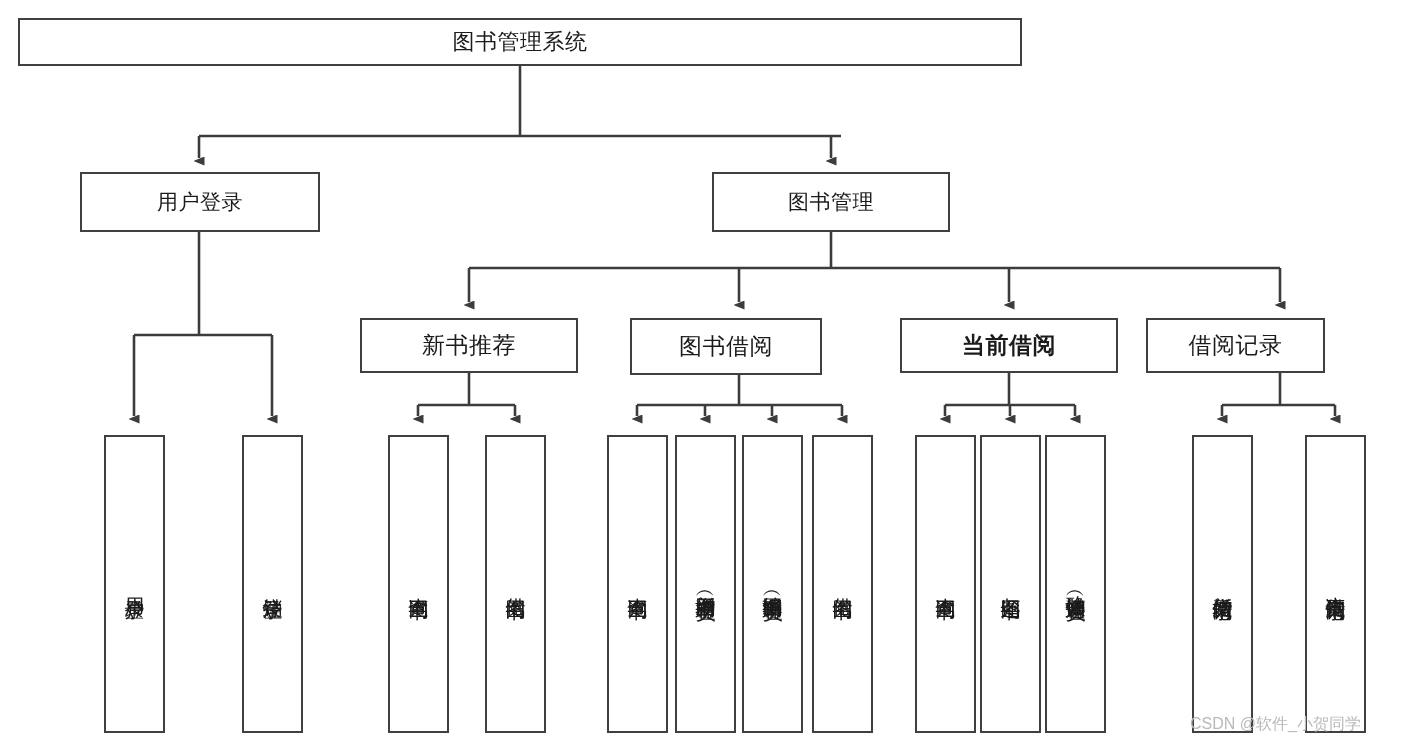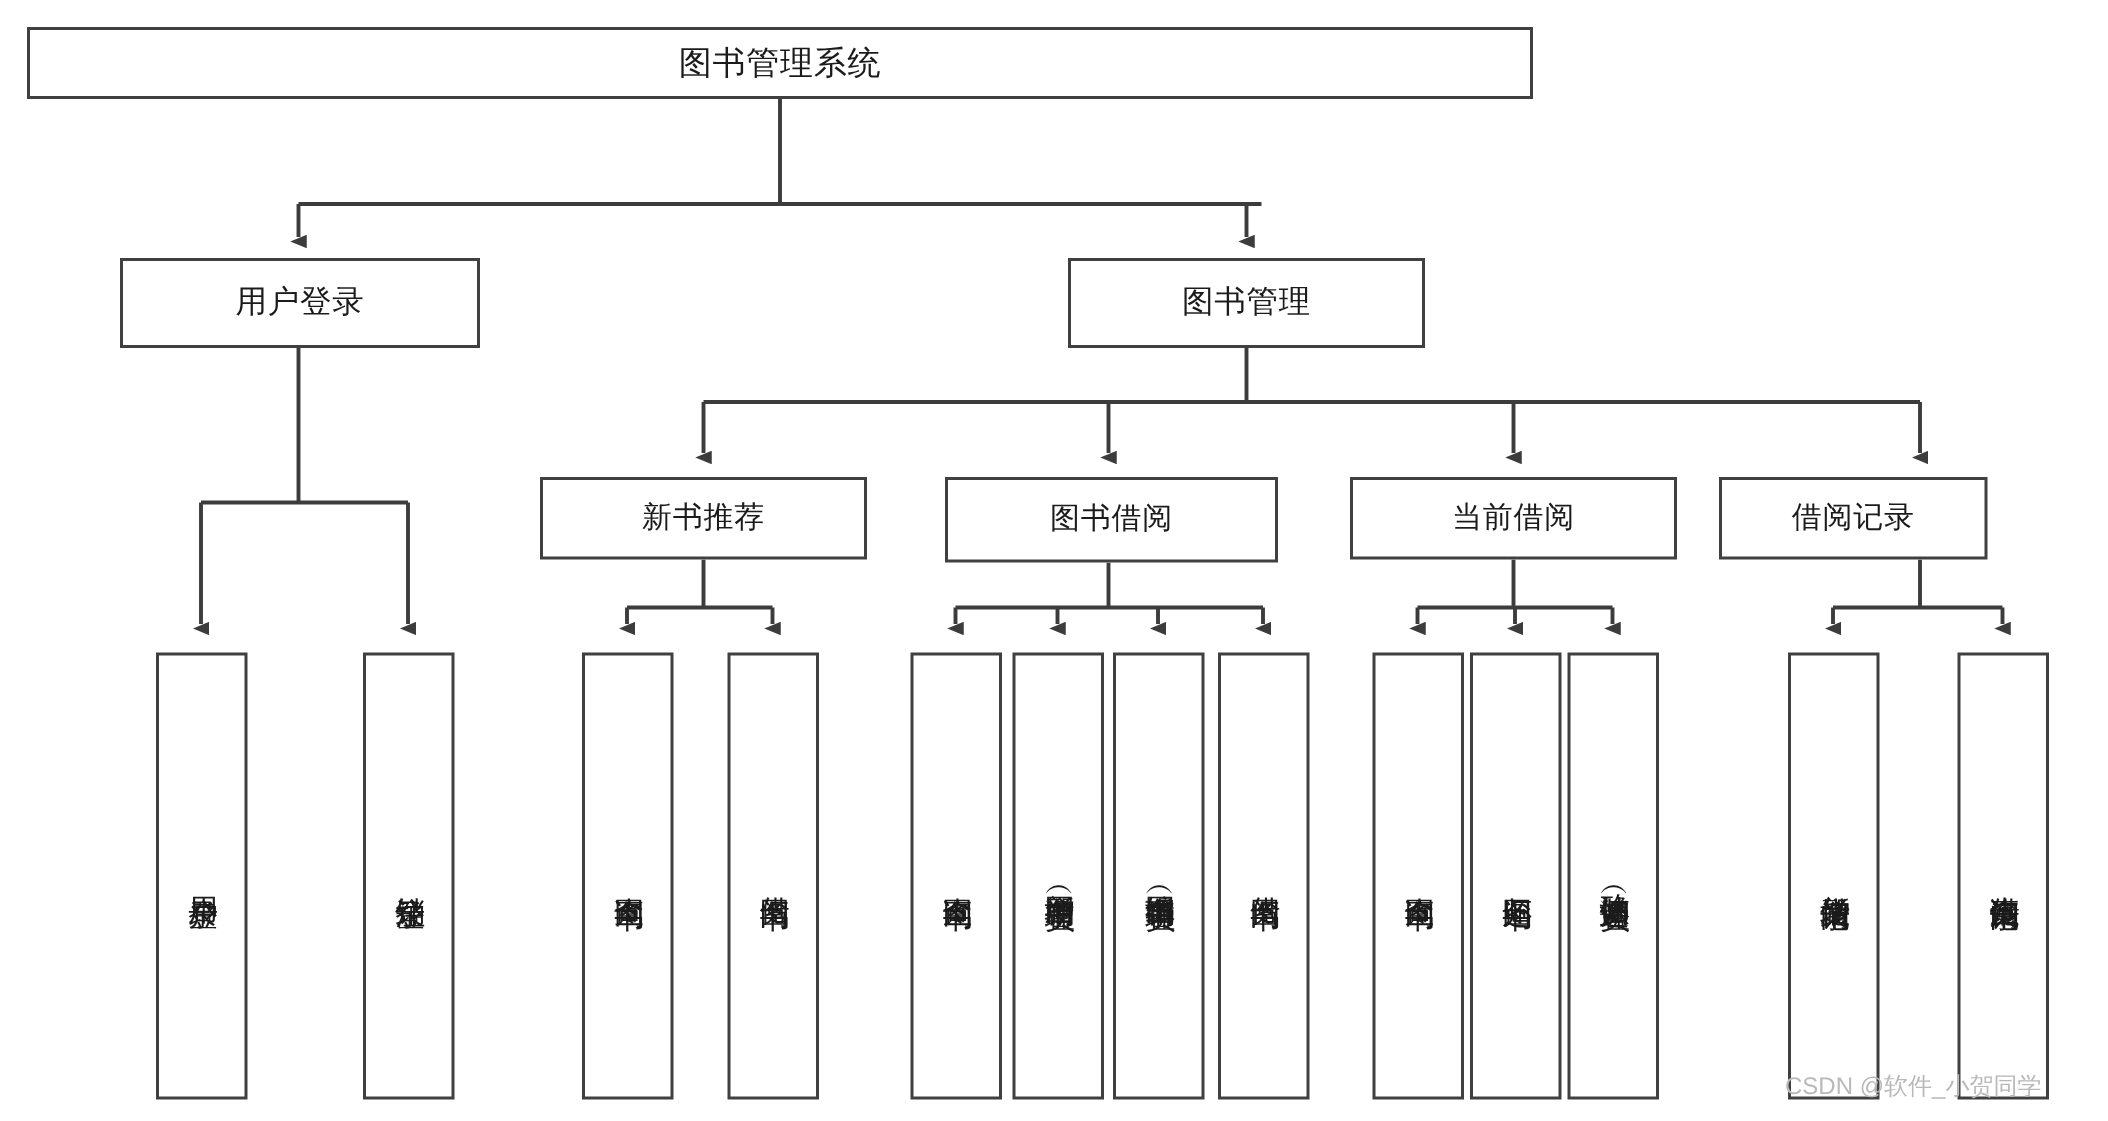--- a/index.html
+++ b/index.html
@@ -43,21 +43,21 @@
   }
   .node.vertical .label {
     writing-mode: vertical-rl;
     text-orientation: upright;
     font-size: 20px;
     line-height: 1.15;
     letter-spacing: 1px;
   }
   .node.root .label { font-size: 22px; }
   .node.level1 .label { font-size: 21px; }
-  .node.level2 .label { font-size: 20px; }
+  .node.level2 .label { font-size: 23px; }
   #watermark {
     position: absolute;
     left: 1190px;
     top: 714px;
     font-size: 16px;
     color: #b9b9b9;
     white-space: nowrap;
     z-index: 3;
     font-family: "Liberation Sans", "DejaVu Sans", sans-serif;
     text-align: center;
@@ -125,24 +125,24 @@
   <div class="node level1" style="left:80px; top:172px; width:240px; height:60px;">
     <span class="label">用户登录</span>
   </div>
   <div class="node level1" style="left:712px; top:172px; width:238px; height:60px;">
     <span class="label">图书管理</span>
   </div>
 
   <div class="node level2" style="left:360px; top:318px; width:218px; height:55px;">
     <span class="label">新书推荐</span>
   </div>
-  <div class="node level2" style="left:630px; top:318px; width:222px; height:57px;">
+  <div class="node level2" style="left:630px; top:318px; width:192px; height:57px;">
     <span class="label">图书借阅</span>
   </div>
-  <div class="node level2" style="left:900px; top:318px; width:218px; height:55px;">
+  <div class="node level2" style="left:900px; top:318px; width:218px; height:55px;font-weight:bold;">
     <span class="label">当前借阅</span>
   </div>
   <div class="node level2" style="left:1146px; top:318px; width:179px; height:55px;text-align:right;">
     <span class="label">借阅记录</span>
   </div>
 
   <div class="node vertical" style="left:104px; top:435px; width:61px; height:298px;">
     <span class="label">用户登录</span>
   </div>
   <div class="node vertical" style="left:242px; top:435px; width:61px; height:298px;">

